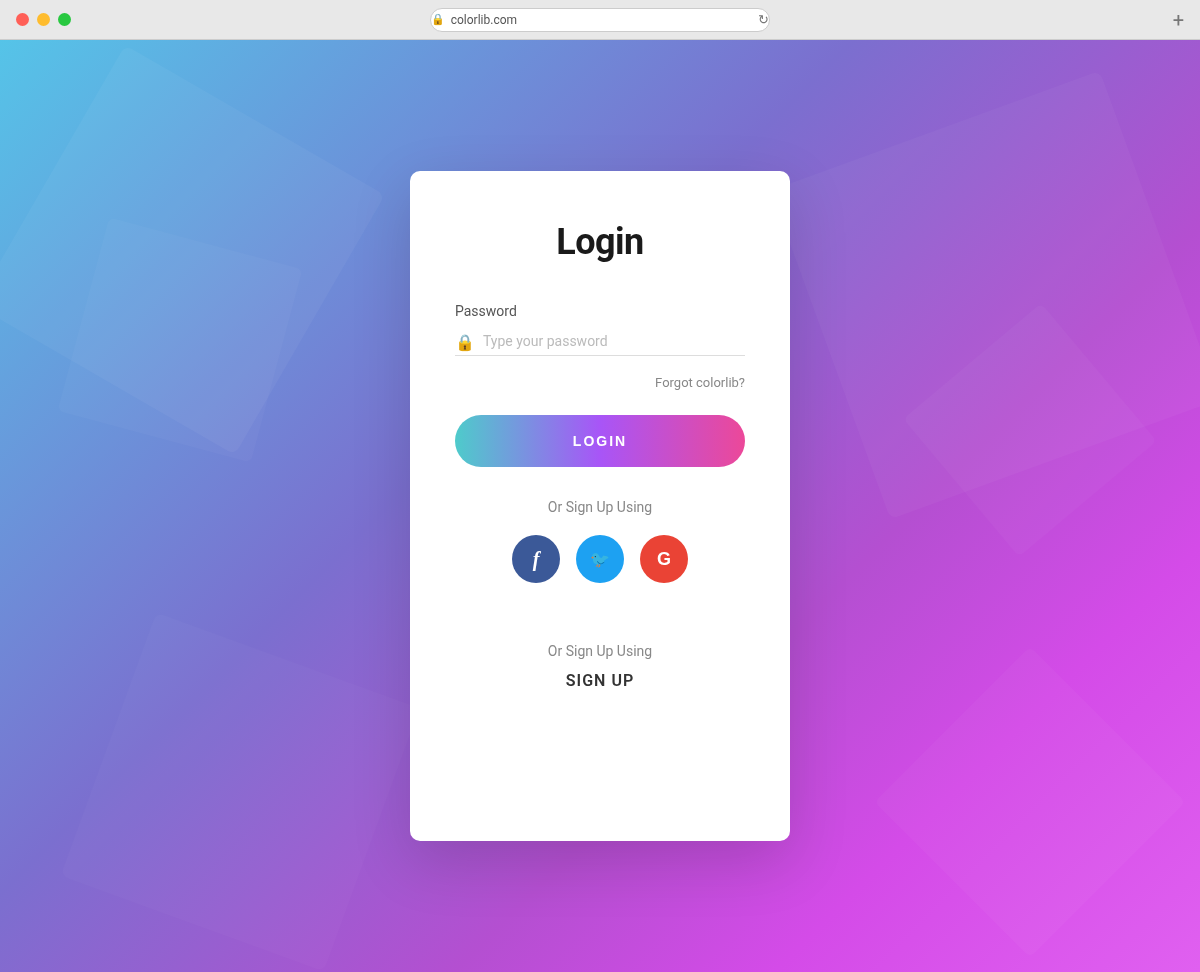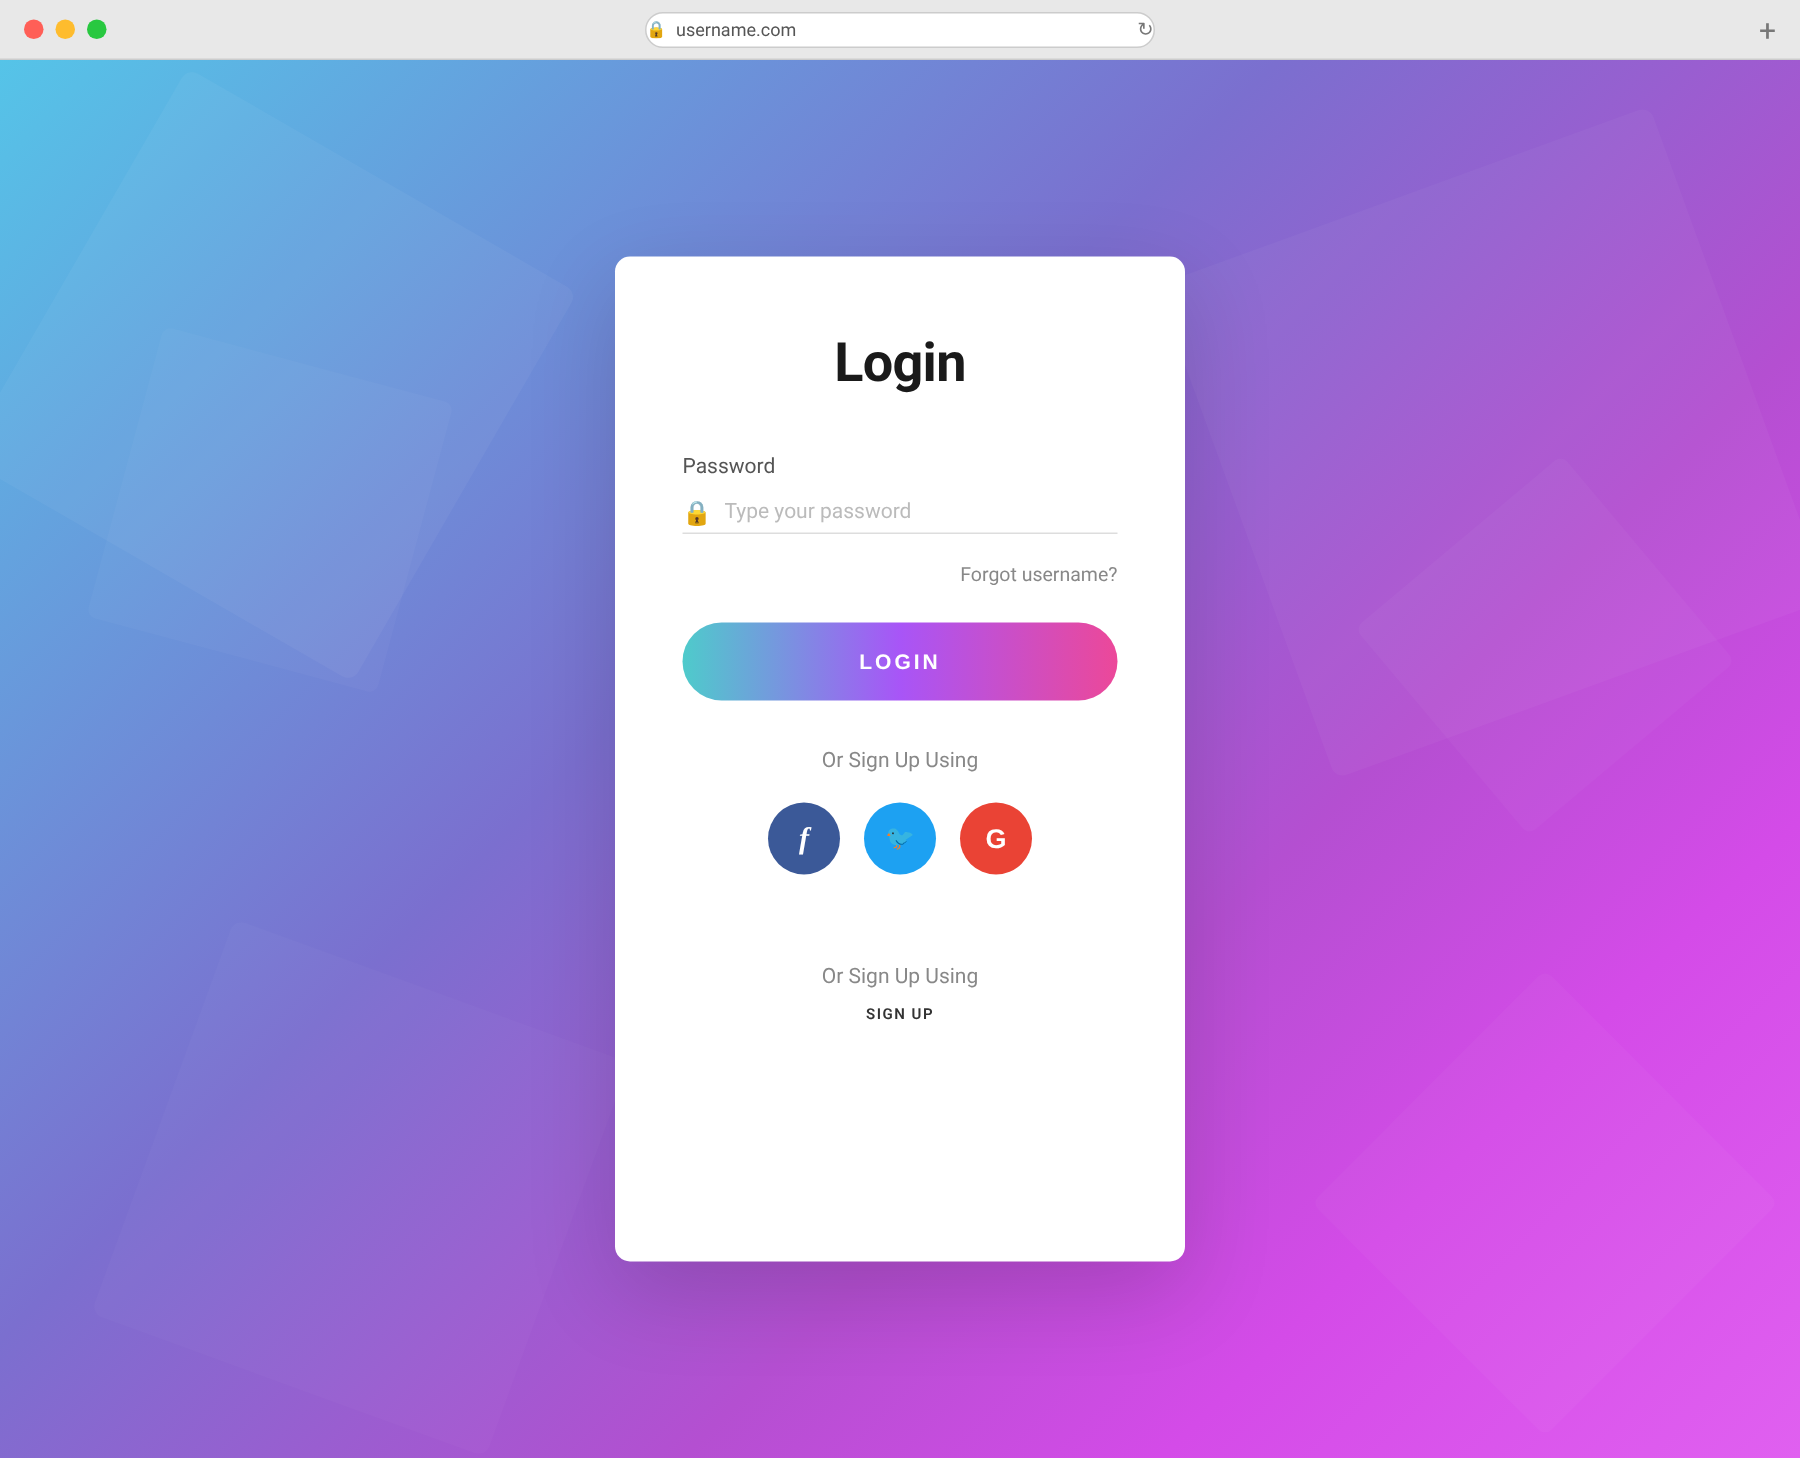--- a/index.html
+++ b/index.html
@@ -264,21 +264,21 @@
     .social-btn.twitter { background: #1da1f2; }
     .social-btn.google { background: #ea4335; }
 
     .or-signup-text {
       font-size: 14px;
       color: #888;
       margin-bottom: 12px;
     }
 
     .signup-link {
-      font-size: 10px;
+      font-size: 16px;
       font-weight: 600;
       color: #333;
       letter-spacing: 1px;
       text-decoration: none;
       cursor: pointer;
       text-transform: uppercase;
     }
 
     
     .addr-reload {
@@ -293,21 +293,21 @@
 
 <div class="browser-chrome">
   <div class="traffic-lights">
     <div class="traffic-light close"></div>
     <div class="traffic-light minimize"></div>
     <div class="traffic-light maximize"></div>
   </div>
 
   <div class="address-bar">
     <span class="lock-icon-small">🔒</span>
-    <span>username.com</span>
+    <span>colorlib.com</span>
     <span class="addr-reload">↻</span>
   </div>
 
   <div style="position:absolute;right:16px;top:50%;transform:translateY(-50%);font-size:20px;color:#777;cursor:pointer;">+</div>
 </div>
 
 <div class="browser-content">
 
   <div class="geo-shape geo-shape-1"></div>
   <div class="geo-shape geo-shape-2"></div>
@@ -323,21 +323,21 @@
 
     <div class="form-group">
       <label class="form-label">Password</label>
       <div class="input-wrapper">
         <span class="input-icon">🔒</span>
         <input type="password" class="form-input" placeholder="Type your password" style="">
       </div>
     </div>
 
     <div class="forgot-password">
-      <a class="forgot-link">Forgot username?</a>
+      <a class="forgot-link">Forgot colorlib?</a>
     </div>
 
     <button class="login-btn">LOGIN</button>
 
     <p class="or-text">Or Sign Up Using</p>
 
     <div class="social-buttons">
       <button class="social-btn facebook">
         <span style="font-family:serif;font-style:italic;font-size:20px;">f</span>
       </button>

